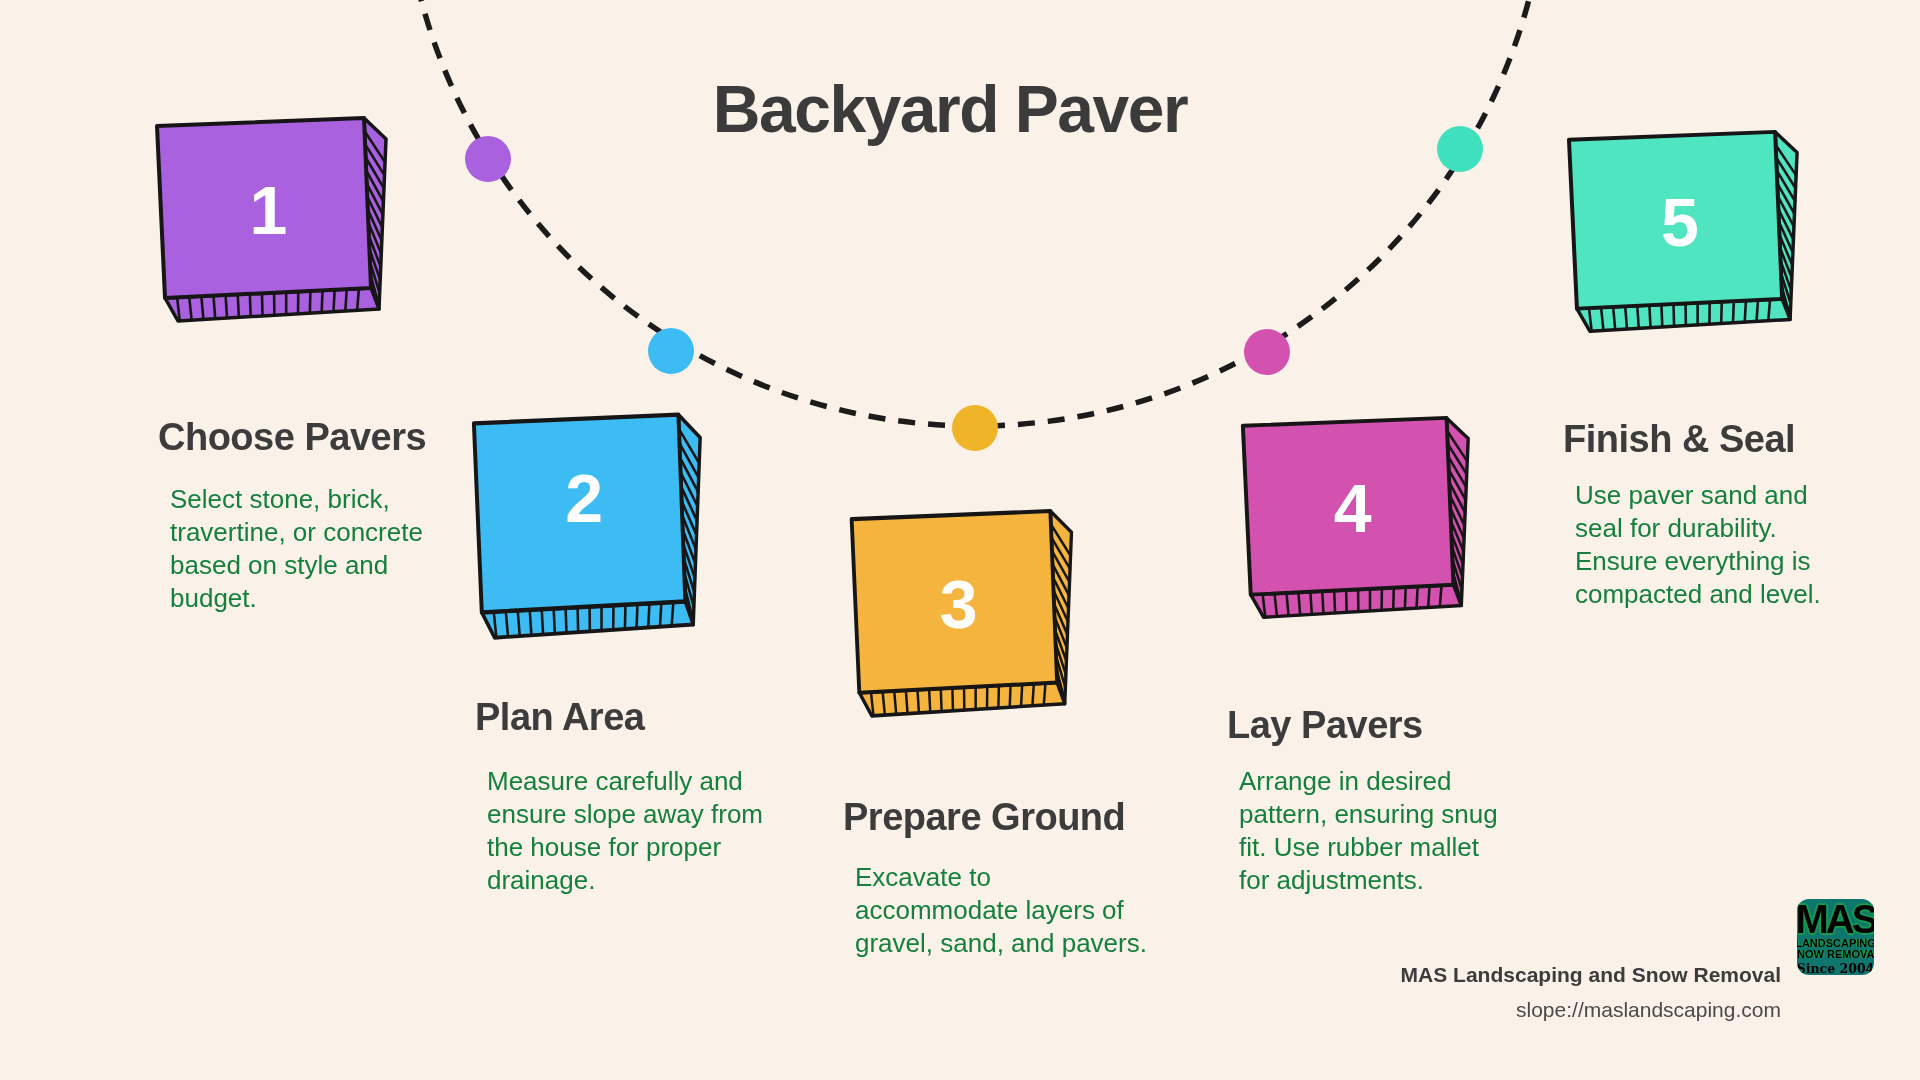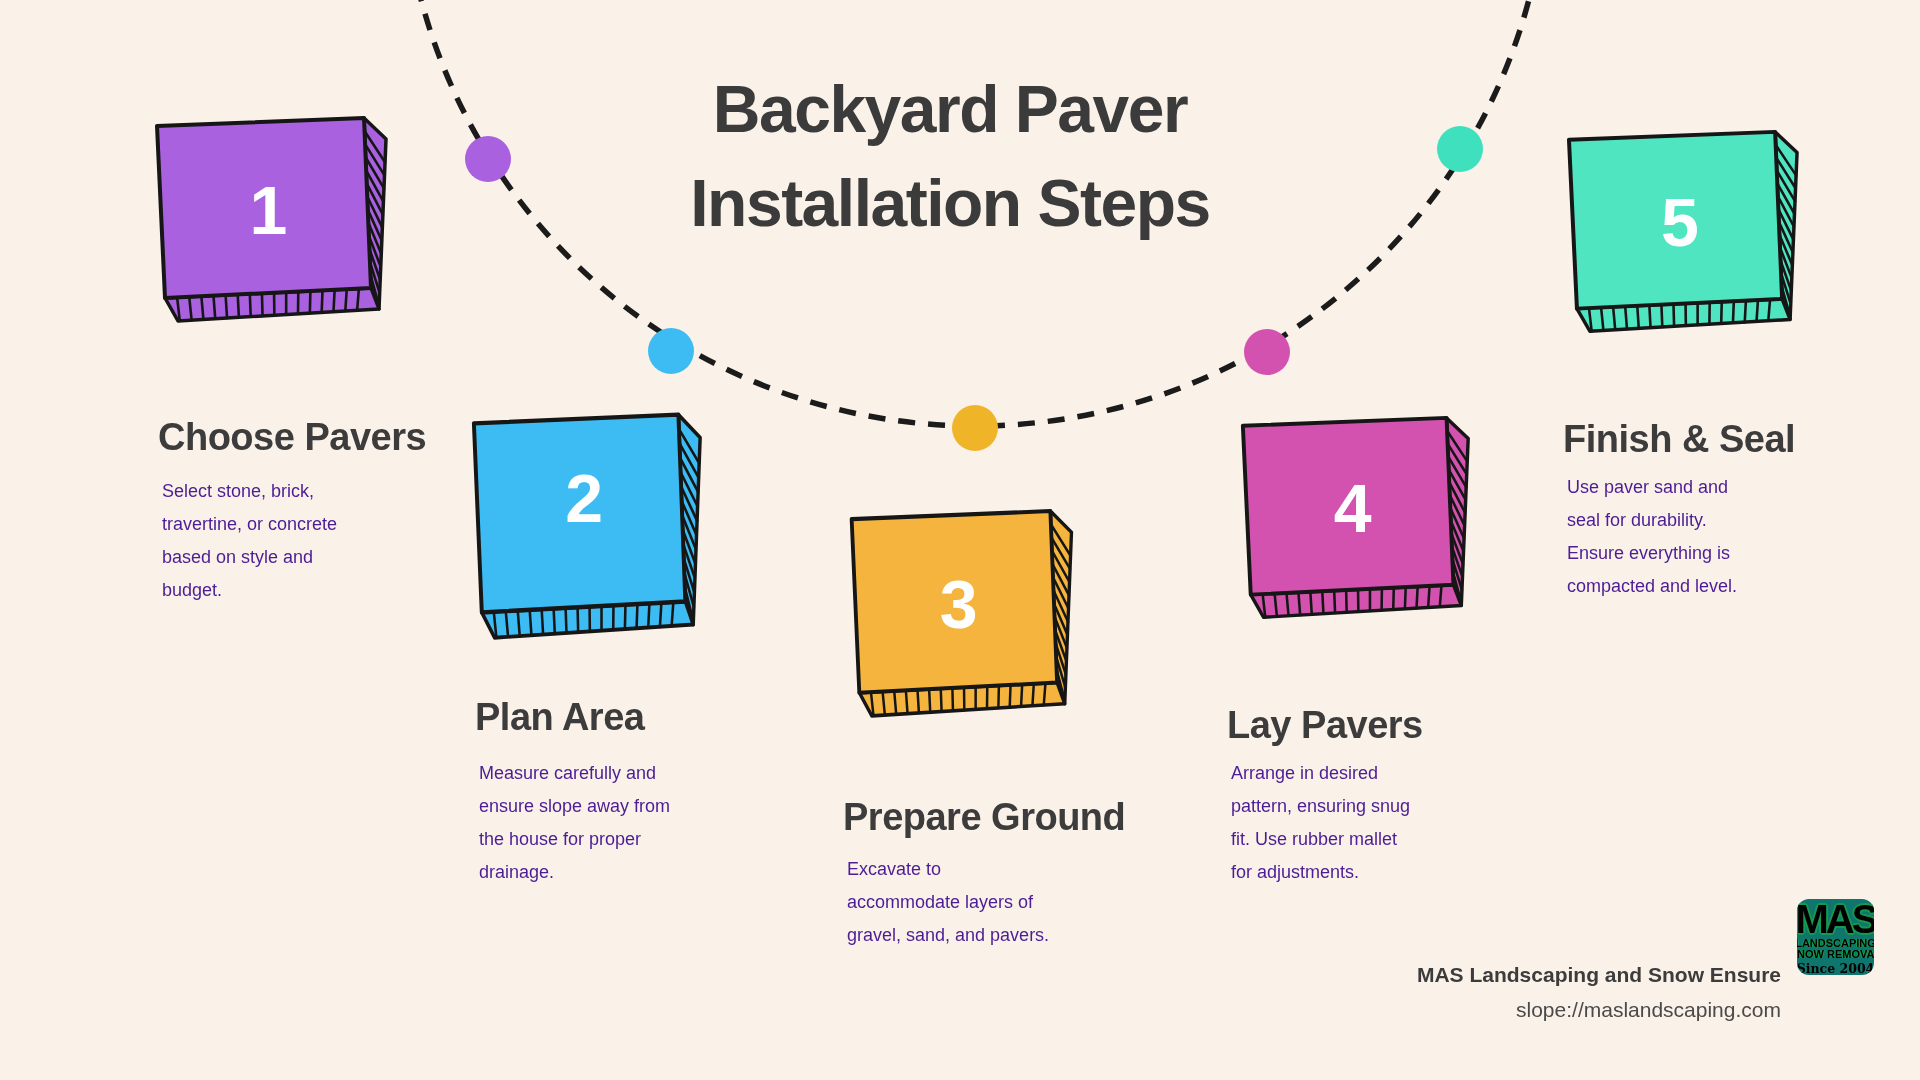--- a/index.html
+++ b/index.html
@@ -31,22 +31,22 @@
   .card2{left:465px;top:408px;width:247px;height:244px;}
   .card3{left:843px;top:505px;width:240px;height:224px;}
   .card4{left:1234px;top:412px;width:246px;height:218px;}
   .card5{left:1560px;top:126px;width:249px;height:218px;}
 
   .step-heading{
     position:absolute;margin:0;color:#3C3C3C;font-weight:bold;
     font-size:38px;line-height:1.2;letter-spacing:-0.5px;
   }
   .step-body{
-    position:absolute;margin:4px;color:#4c1d95;
-    font-size:18px;line-height:33px;white-space:pre-line;width:320px;
+    position:absolute;margin:12px;color:#15803d;
+    font-size:26px;line-height:33px;white-space:pre-line;width:320px;
   }
   .h1{left:158px;top:415px;} .b1{left:158px;top:471px;}
   .h2{left:475px;top:695px;} .b2{left:475px;top:753px;}
   .h3{left:843px;top:795px;} .b3{left:843px;top:849px;}
   .h4{left:1227px;top:703px;} .b4{left:1227px;top:753px;}
   .h5{left:1563px;top:417px;} .b5{left:1563px;top:467px;}
 
   .footer-company{
     position:absolute;right:139px;top:963px;color:#3C3C3C;
     font-weight:bold;font-size:21px;
@@ -90,21 +90,20 @@
     <circle cx="975" cy="-147" r="573" fill="none" stroke="#1B1B1B" stroke-width="5.5" stroke-dasharray="17 13"></circle>
     <circle cx="488" cy="159" r="23" fill="#A961E0"></circle>
     <circle cx="671" cy="351" r="23" fill="#3DBCF4"></circle>
     <circle cx="975" cy="428" r="23" fill="#F0B429"></circle>
     <circle cx="1267" cy="352" r="23" fill="#D351AF"></circle>
     <circle cx="1460" cy="149" r="23" fill="#3FE0BE"></circle>
   </svg>
 
   <div class="title">
     <div>Backyard Paver</div>
-    <div>Installation Steps</div>
   </div>
 
   <section class="step step-1">
     <div class="card card1">
       <svg preserveAspectRatio="none" viewBox="0 0 250 222">
           <polygon points="216,6 238,27 231,197 223,176" fill="#A961E0" stroke="#161616" stroke-width="3.5" stroke-linejoin="round"></polygon>
           <polygon points="17,186 223,176 231,197 30,209" fill="#A961E0" stroke="#161616" stroke-width="3.5" stroke-linejoin="round"></polygon>
           <line x1="216.53846153846155" y1="19.07692307692308" x2="237.04153846153847" y2="50.276923076923076" stroke="#161616" stroke-width="2.6" stroke-linecap="round"></line>
           <line x1="217.07692307692307" y1="32.15384615384616" x2="236.50307692307692" y2="63.353846153846156" stroke="#161616" stroke-width="2.6" stroke-linecap="round"></line>
           <line x1="217.6153846153846" y1="45.23076923076923" x2="235.96461538461537" y2="76.43076923076923" stroke="#161616" stroke-width="2.6" stroke-linecap="round"></line>
@@ -313,21 +312,21 @@
       <span class="num">5</span>
     </div>
     <h2 class="step-heading h5">Finish &amp; Seal</h2>
     <p class="step-body b5">Use paver sand and
 seal for durability.
 Ensure everything is
 compacted and level.</p>
   </section>
 
   <footer>
-    <div class="footer-company">MAS Landscaping and Snow Ensure</div>
+    <div class="footer-company">MAS Landscaping and Snow Removal</div>
     <a class="footer-url" href="#">slope://maslandscaping.com</a>
     <div class="logo">
       <div class="logo-inner">
         <div class="logo-mas">MAS</div>
         <div class="logo-sub">LANDSCAPING</div>
         <div class="logo-sub">SNOW REMOVAL</div>
         <div class="logo-since">Since 2004</div>
       </div>
     </div>
   </footer>

